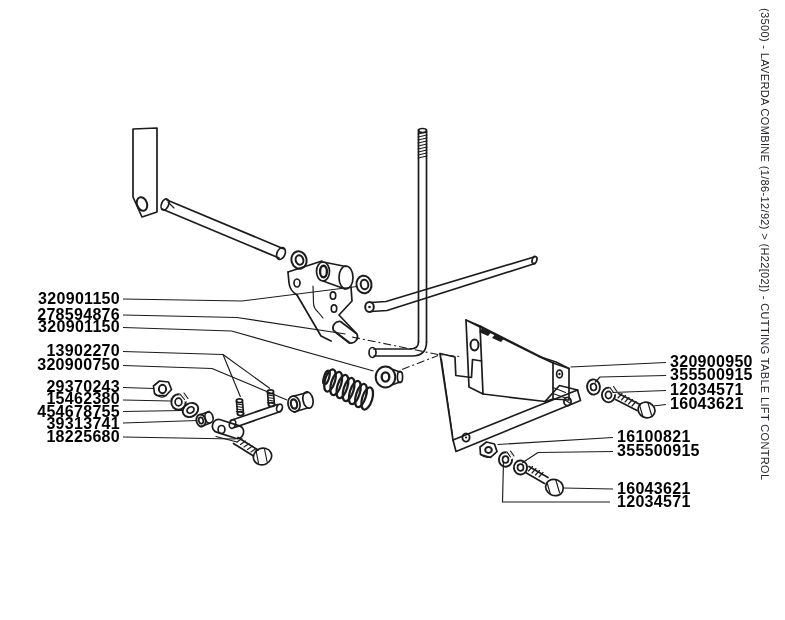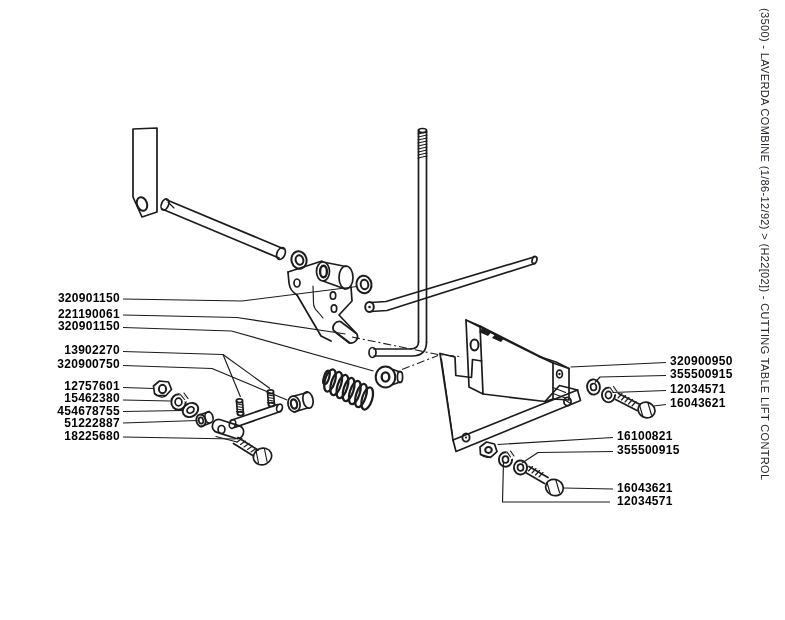--- a/index.html
+++ b/index.html
@@ -1,18 +1,18 @@
 <!DOCTYPE html>
 <html><head>
 <meta charset="utf-8">
 <style>
   html,body { margin:0; padding:0; background:#fff; }
   .stage { position:relative; width:785px; height:620px; background:#ffffff; overflow:hidden;
            font-family:"Liberation Sans", sans-serif; }
-  .plabel { position:absolute; font-weight:bold; font-size:12px; line-height:13px;
+  .plabel { position:absolute; font-weight:bold; font-size:16px; line-height:13px;
             letter-spacing:.3px; color:#000; white-space:nowrap; }
   .plabel.lcol { left:18px; width:102px; text-align:right; }
   .plabel.rcol { text-align:right; }
   .vtitle { position:absolute; left:771px; top:8px; transform-origin:0 0; transform:rotate(90deg);
             font-size:11px; letter-spacing:.35px; color:#26262e; white-space:nowrap; }
   svg { position:absolute; left:0; top:0; }
   .art  { stroke:#1c1c1c; fill:none; stroke-width:1.7; stroke-linecap:round; stroke-linejoin:round; }
   .thin { stroke-width:1.15; }
   .fillb{ fill:#1c1c1c; stroke:none; }
   .leader { stroke:#1c1c1c; fill:none; stroke-width:1.15; stroke-linejoin:round; }
@@ -244,28 +244,28 @@
       <path d="M666,390.5 L612.5,392.5"></path>
       <path d="M666,404.5 L653.5,406"></path>
       <path d="M613,437.5 L497.5,444.5"></path>
       <path d="M613,451.5 L538,452.5 L522,463"></path>
       <path d="M613,489 L563.5,488"></path>
       <path d="M610,502 L502.5,502 L503.5,461.5"></path>
     </g>
   </svg>
 
   <div class="plabel lcol" style="top:292px">320901150</div>
-  <div class="plabel lcol" style="top:308px">221190061</div>
+  <div class="plabel lcol" style="top:308px">278594876</div>
   <div class="plabel lcol" style="top:320px">320901150</div>
   <div class="plabel lcol" style="top:344px">13902270</div>
   <div class="plabel lcol" style="top:358px">320900750</div>
-  <div class="plabel lcol" style="top:380px">12757601</div>
+  <div class="plabel lcol" style="top:380px">29370243</div>
   <div class="plabel lcol" style="top:392px">15462380</div>
   <div class="plabel lcol" style="top:405px">454678755</div>
-  <div class="plabel lcol" style="top:417px">51222887</div>
+  <div class="plabel lcol" style="top:417px">39313741</div>
   <div class="plabel lcol" style="top:430px">18225680</div>
 
   <div class="plabel rcol" style="left:670px; top:355px">320900950</div>
   <div class="plabel rcol" style="left:670px; top:368px">355500915</div>
   <div class="plabel rcol" style="left:670px; top:383px">12034571</div>
   <div class="plabel rcol" style="left:670px; top:397px">16043621</div>
 
   <div class="plabel rcol" style="left:617px; top:430px">16100821</div>
   <div class="plabel rcol" style="left:617px; top:444px">355500915</div>
   <div class="plabel rcol" style="left:617px; top:482px">16043621</div>

